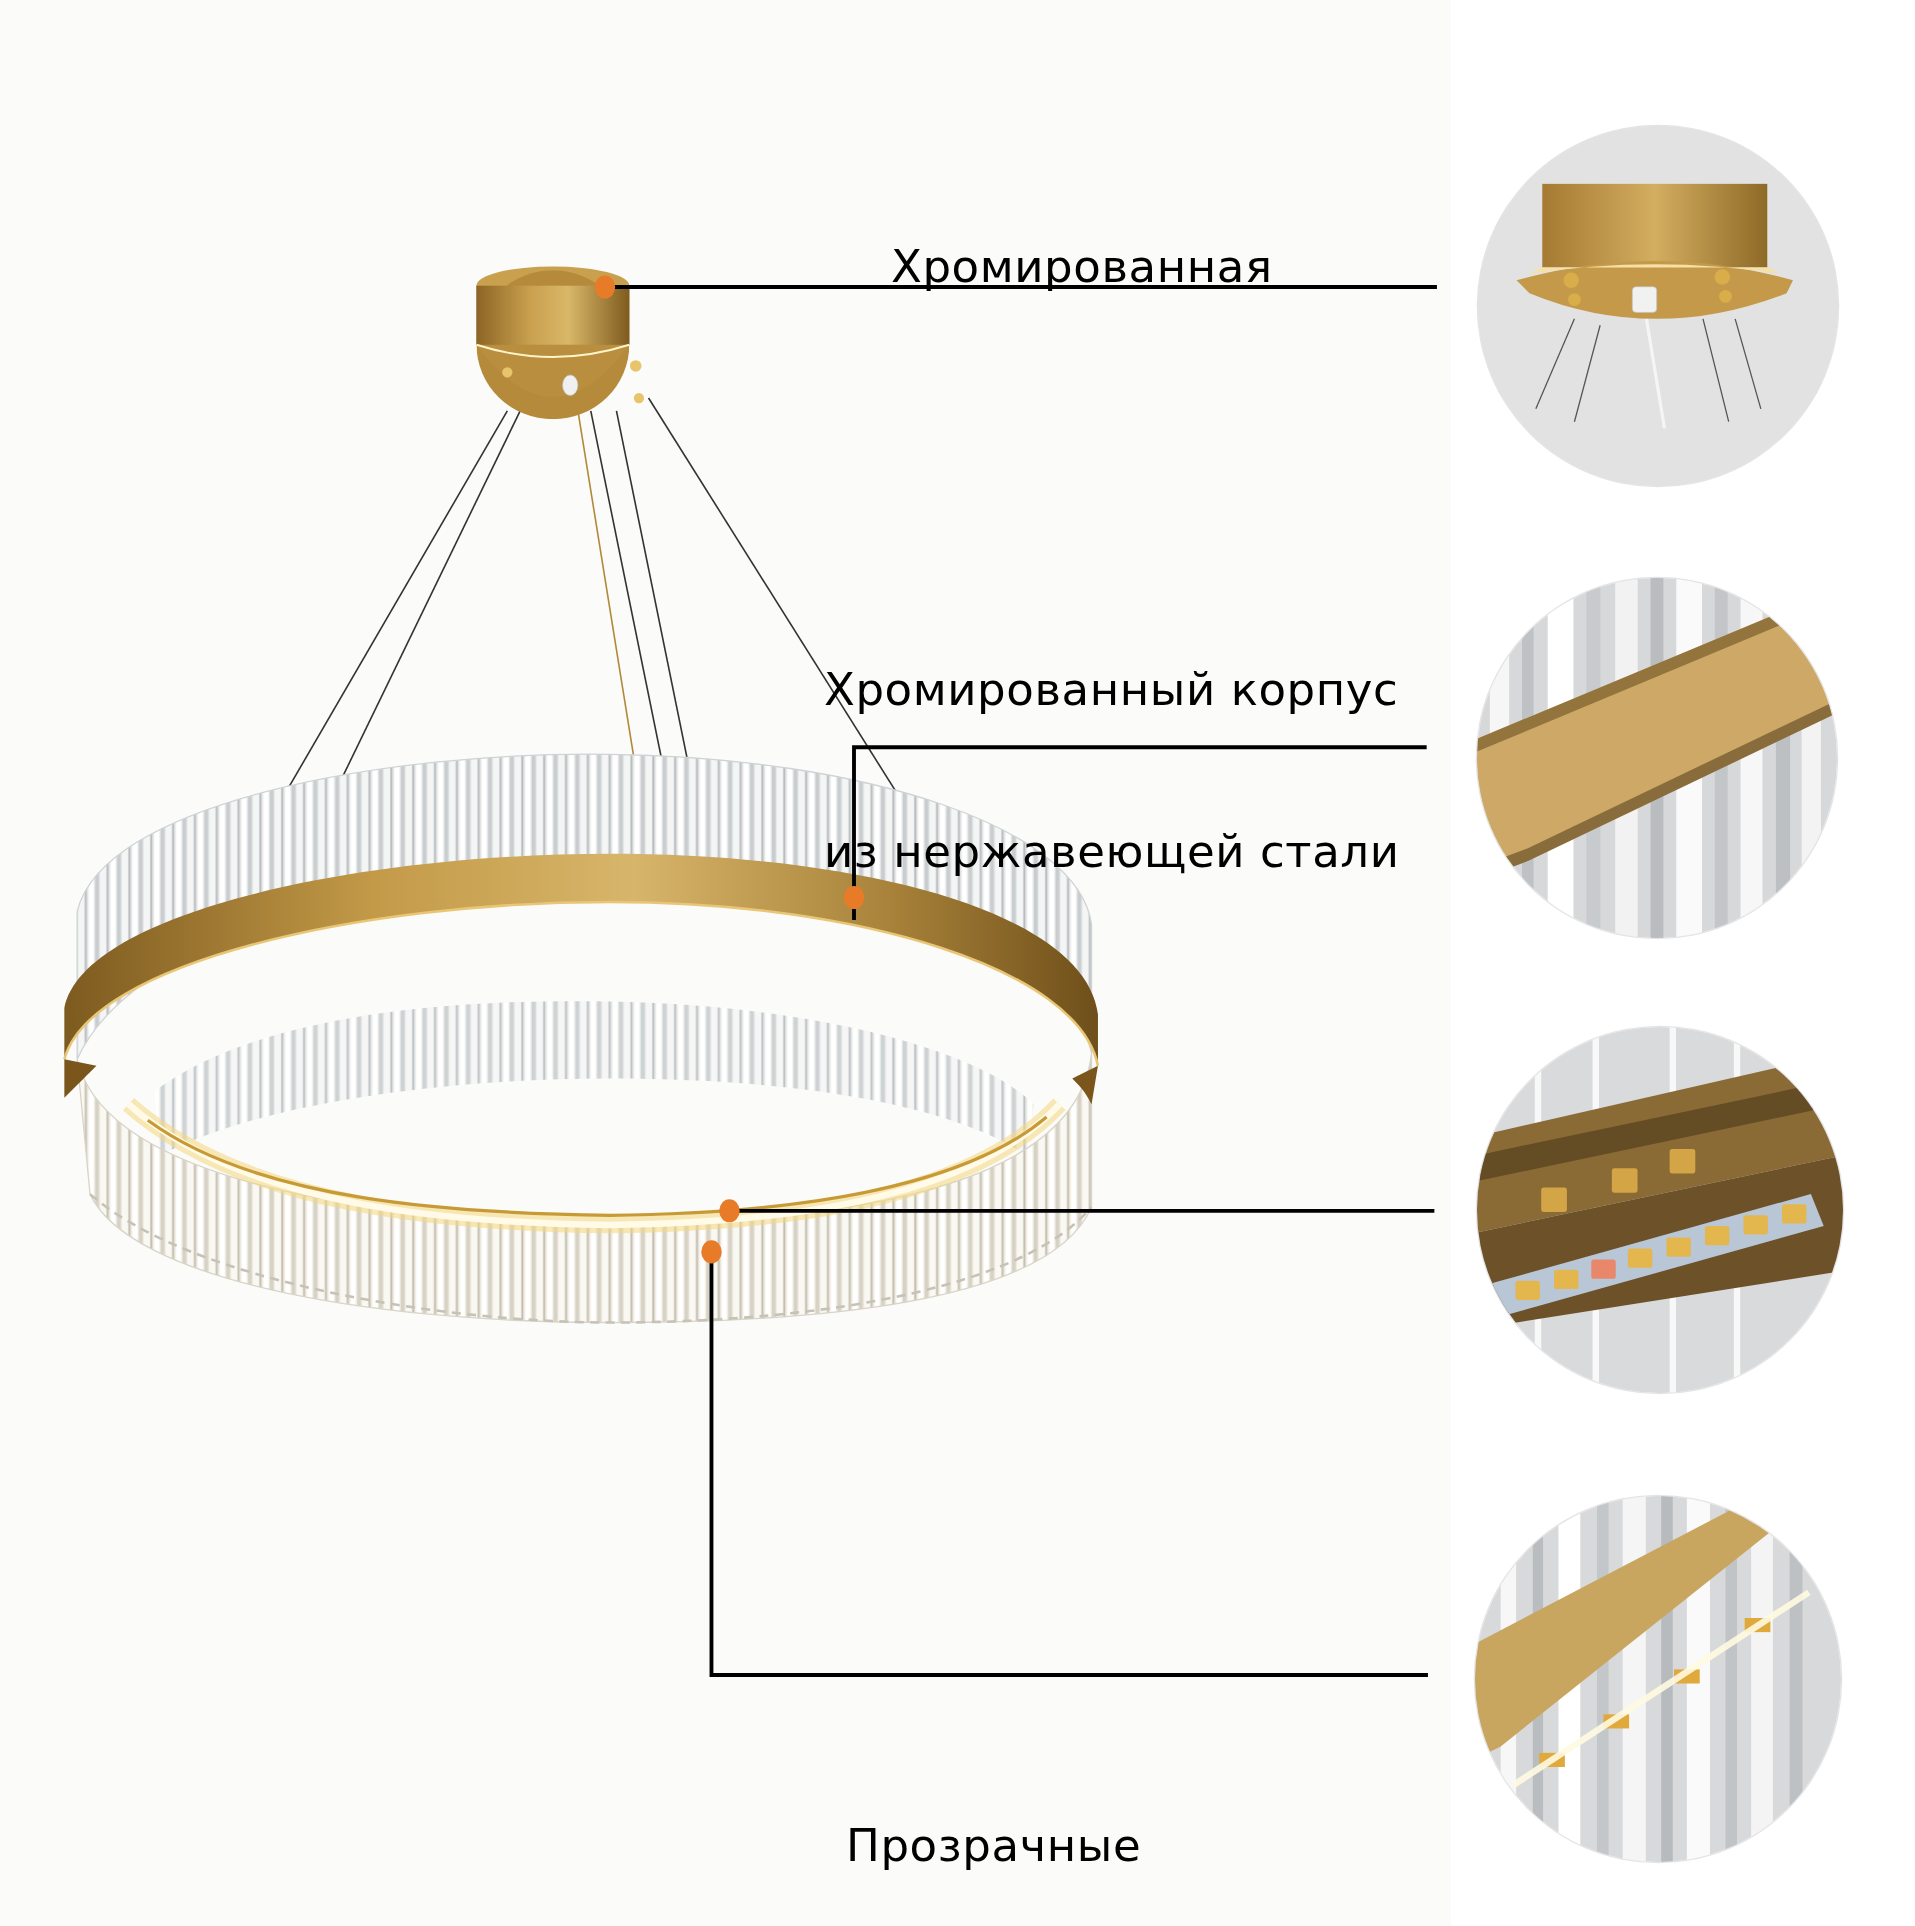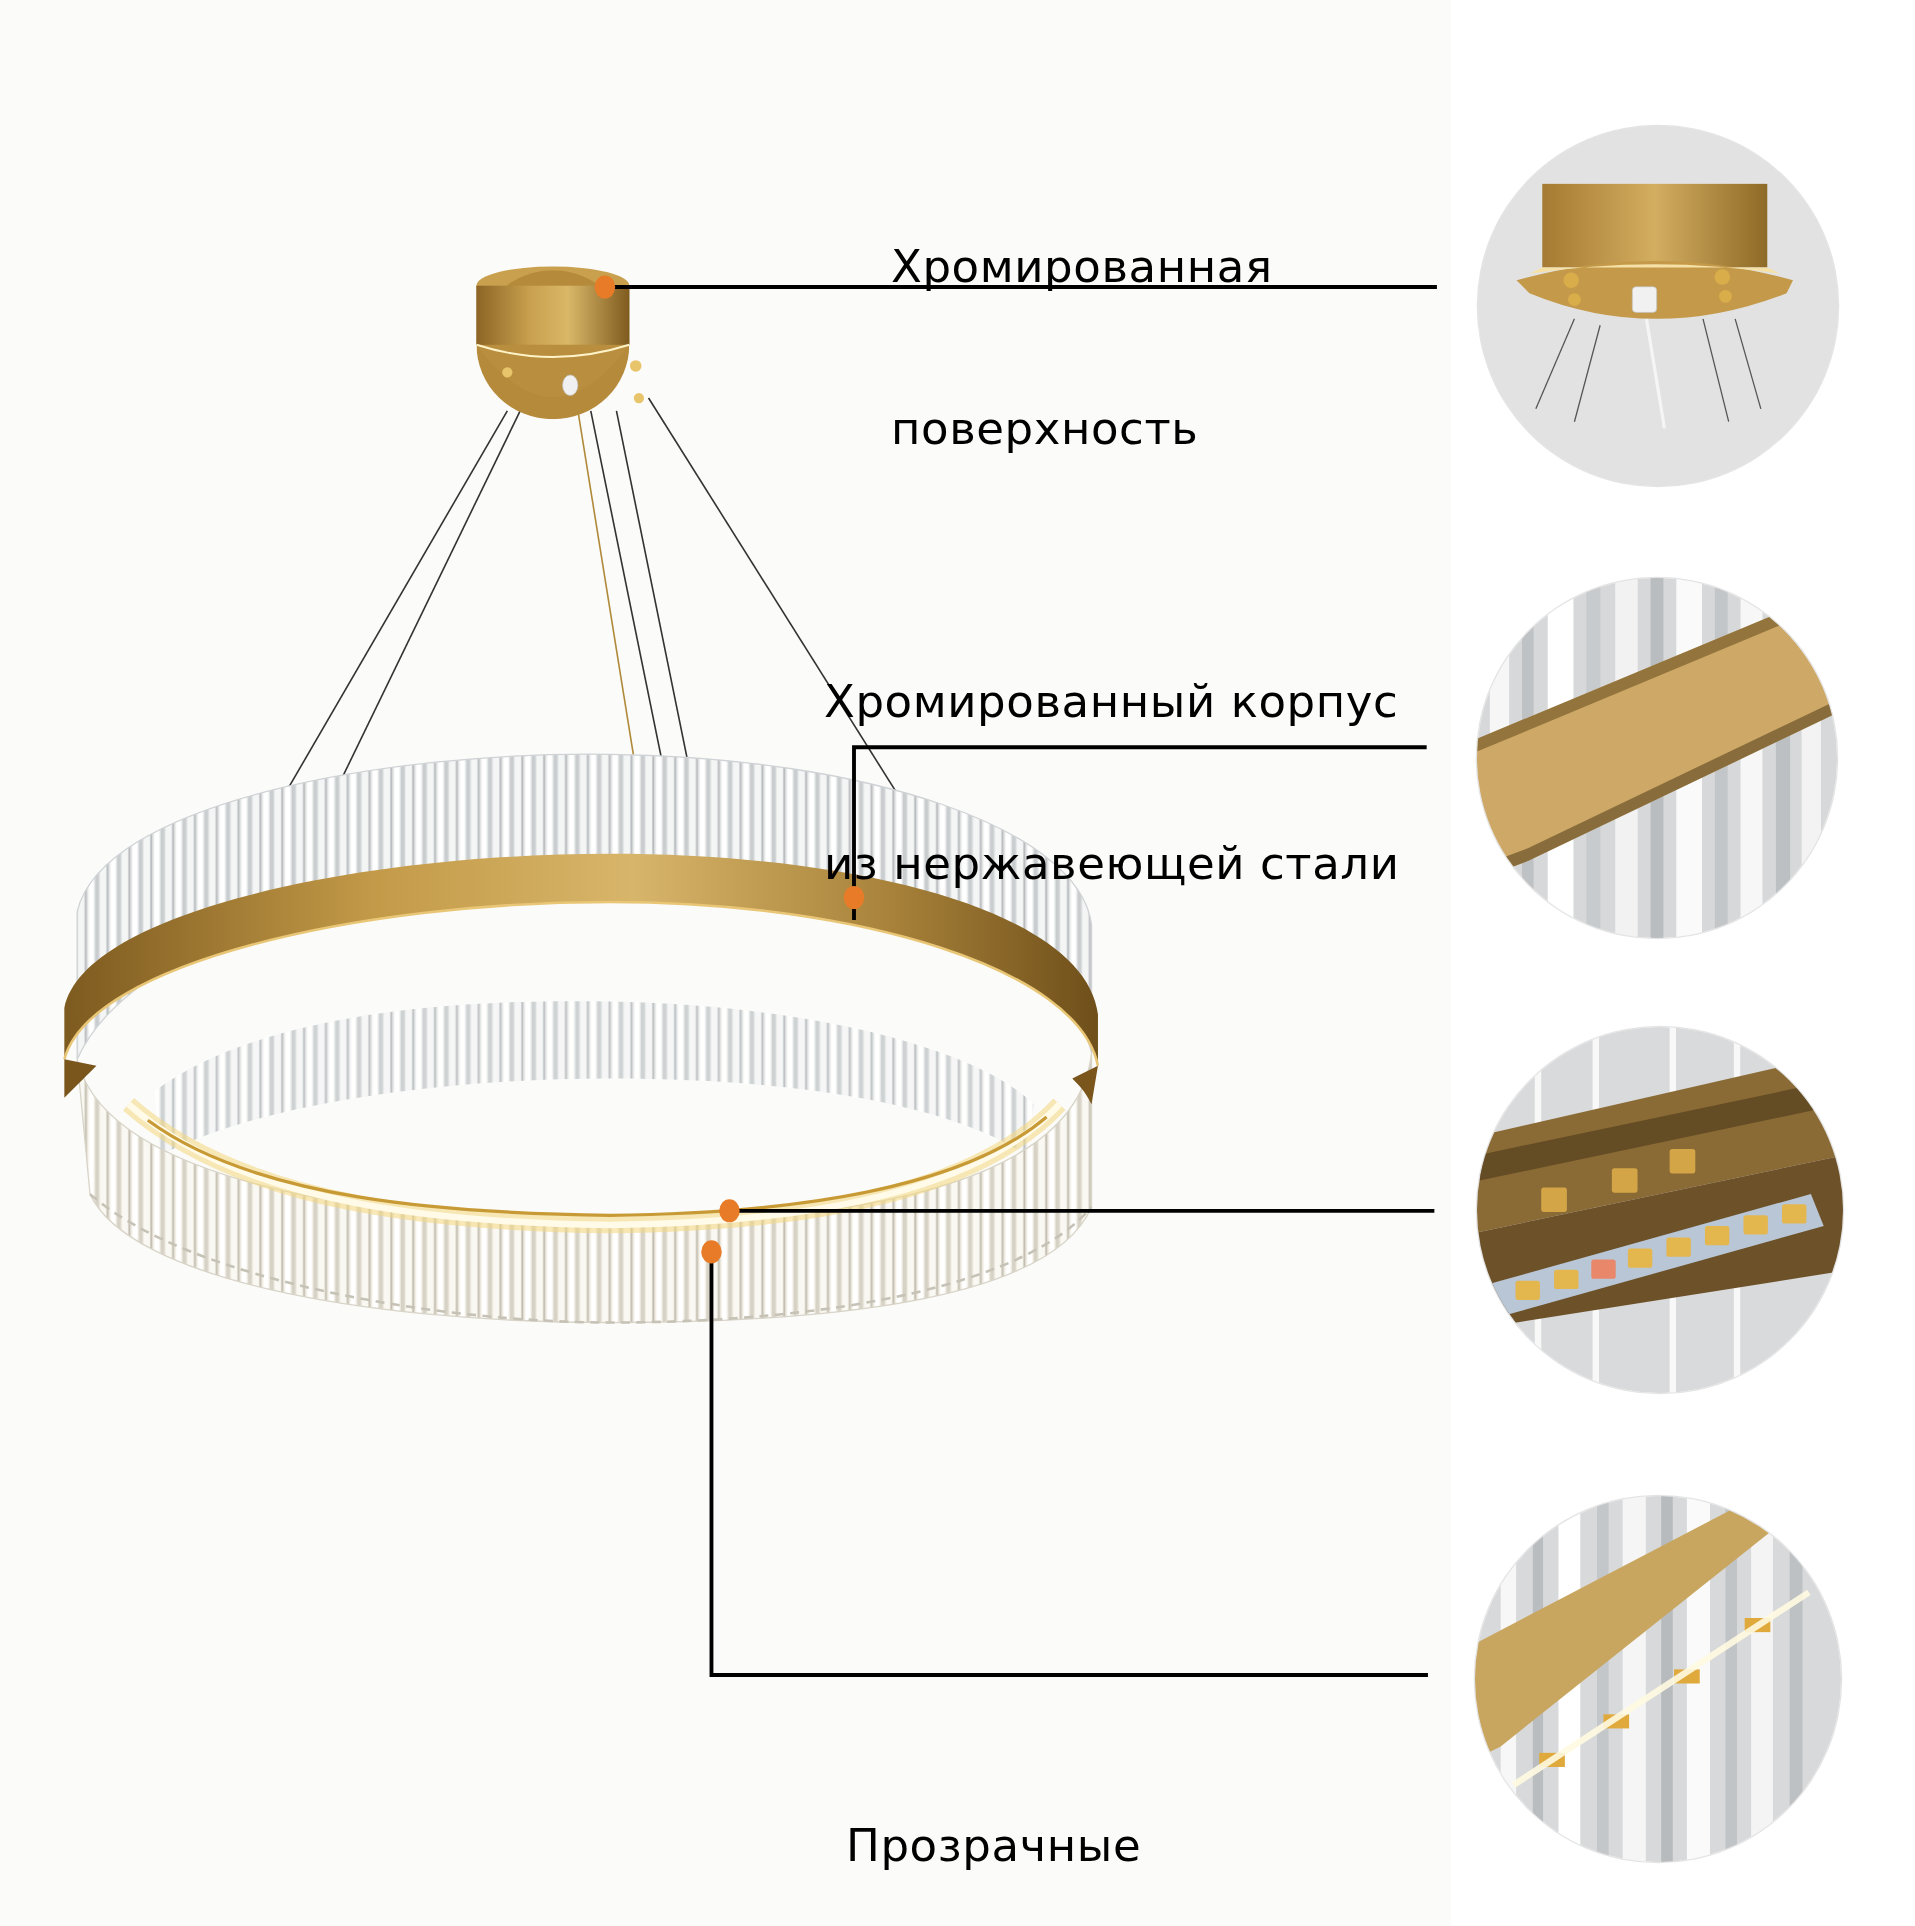--- a/index.html
+++ b/index.html
@@ -129,24 +129,23 @@
     <g fill="#e87b27">
       <ellipse cx="942" cy="447" rx="16" ry="18"></ellipse>
       <ellipse cx="1330" cy="1398" rx="16" ry="18"></ellipse>
       <ellipse cx="1136" cy="1886" rx="16" ry="18"></ellipse>
       <ellipse cx="1108" cy="1950" rx="16" ry="18"></ellipse>
     </g>
   </svg>
 
   <div class="label" style="left:891px;top:132px;">
     <span>Хромированная</span>
-    <span>поверхность</span>
-  </div>
-
-  <div class="label" style="left:824px;top:567px;">
+  </div>
+
+  <div class="label" style="left:824px;top:555px;">
     <span>Хромированный корпус</span>
     <span>из нержавеющей стали</span>
   </div>
 
 
   <div class="label" style="left:846px;top:1711px;">
     <span>Прозрачные</span>
     
   </div>
 

